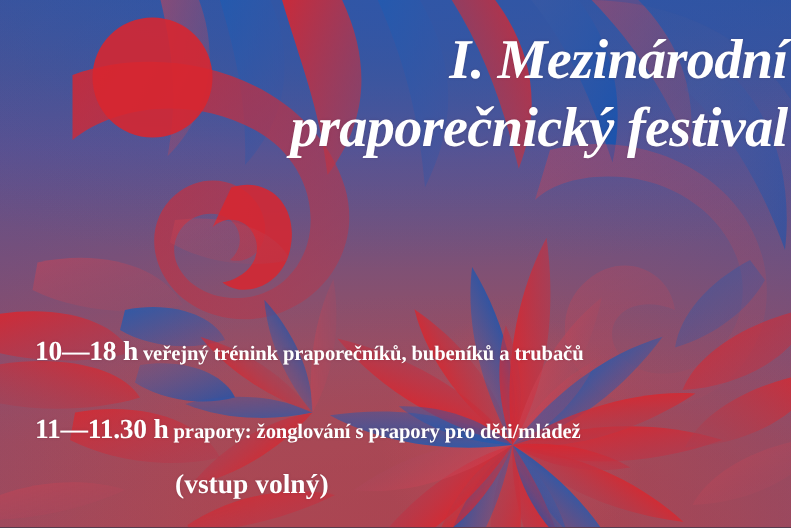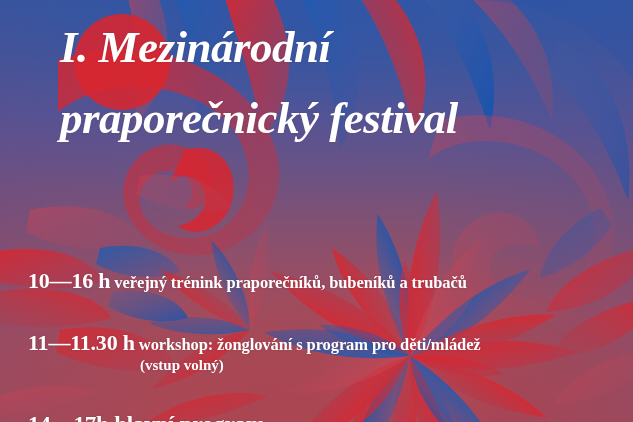--- a/index.html
+++ b/index.html
@@ -57,23 +57,24 @@
     top: 22px;
     width: 570px;
   }
   .title-line {
     color: #ffffff;
     font-style: italic;
     font-weight: bold;
     letter-spacing: -0.5px;
     white-space: nowrap;
     text-shadow: 0 0 2px rgba(90,40,60,0.25);
+    text-align: right;
   }
   .t1 { font-size: 45px; line-height: 50px; }
-  .t2 { font-size: 45px; line-height: 56px; margin-top: 18px; }
+  .t2 { font-size: 45px; line-height: 56px; margin-top: 2px; }
   .t3 { font-size: 45px; line-height: 52px; margin-top: 2px; }
   .t3 .v-small {
     font-weight: normal;
     font-size: 40px;
   }
 
   .schedule {
     position: absolute;
     left: 28px;
     top: 262px;
@@ -91,23 +92,23 @@
   }
   .sch-desc {
     font-size: 16.5px;
     font-weight: bold;
     letter-spacing: -0.1px;
     margin-top: 28px;
   }
   .row-1 { margin-top: 6px; }
   .row-2 { margin-top: 36px; }
   .row-2b {
-    margin-top: 1px;
+    margin-top: 18px;
     padding-left: 112px;
-    font-size: 15px;
+    font-size: 22px;
     font-weight: bold;
   }
   .row-3 { margin-top: 38px; }
   .row-3 .sch-time { font-size: 23px; }
 </style>
 </head>
 <body>
 
 <div id="poster">
 
@@ -255,27 +256,27 @@
   <div class="text-layer">
 
     <div class="title-block">
       <div class="title-line t1">I. Mezinárodní</div>
       <div class="title-line t2">praporečnický festival</div>
     </div>
 
     <div class="schedule">
 
       <div class="sch-row row-1">
-        <span class="sch-time">10—16 h</span>
+        <span class="sch-time">10—18 h</span>
         <span class="sch-desc">veřejný trénink praporečníků, bubeníků a trubačů</span>
       </div>
 
       <div class="sch-row row-2">
         <span class="sch-time">11—11.30 h</span>
-        <span class="sch-desc">workshop: žonglování s program pro děti/mládež</span>
+        <span class="sch-desc">prapory: žonglování s prapory pro děti/mládež</span>
       </div>
       <div class="sch-row row-2b">(vstup volný)</div>
 
       <div class="sch-row row-3">
         <span class="sch-time">14—17h hlavní program</span>
       </div>
 
     </div>
   </div>
 </div>

